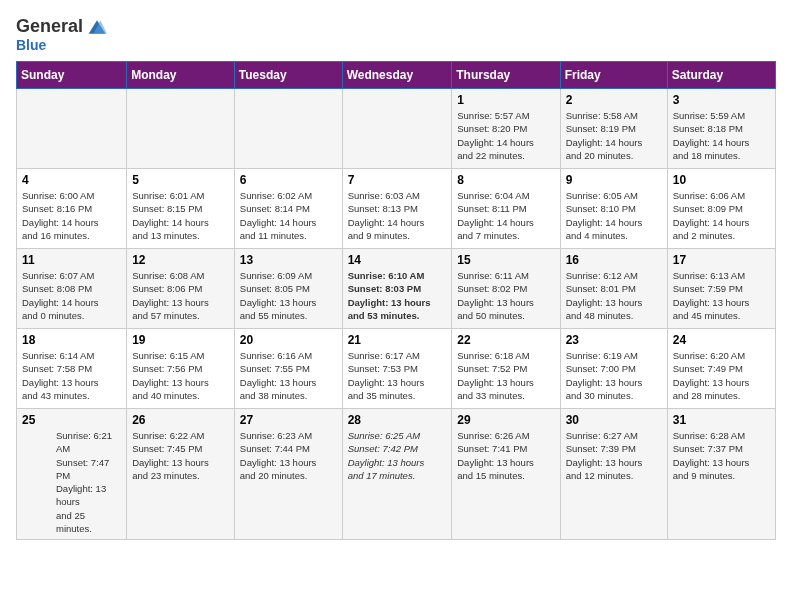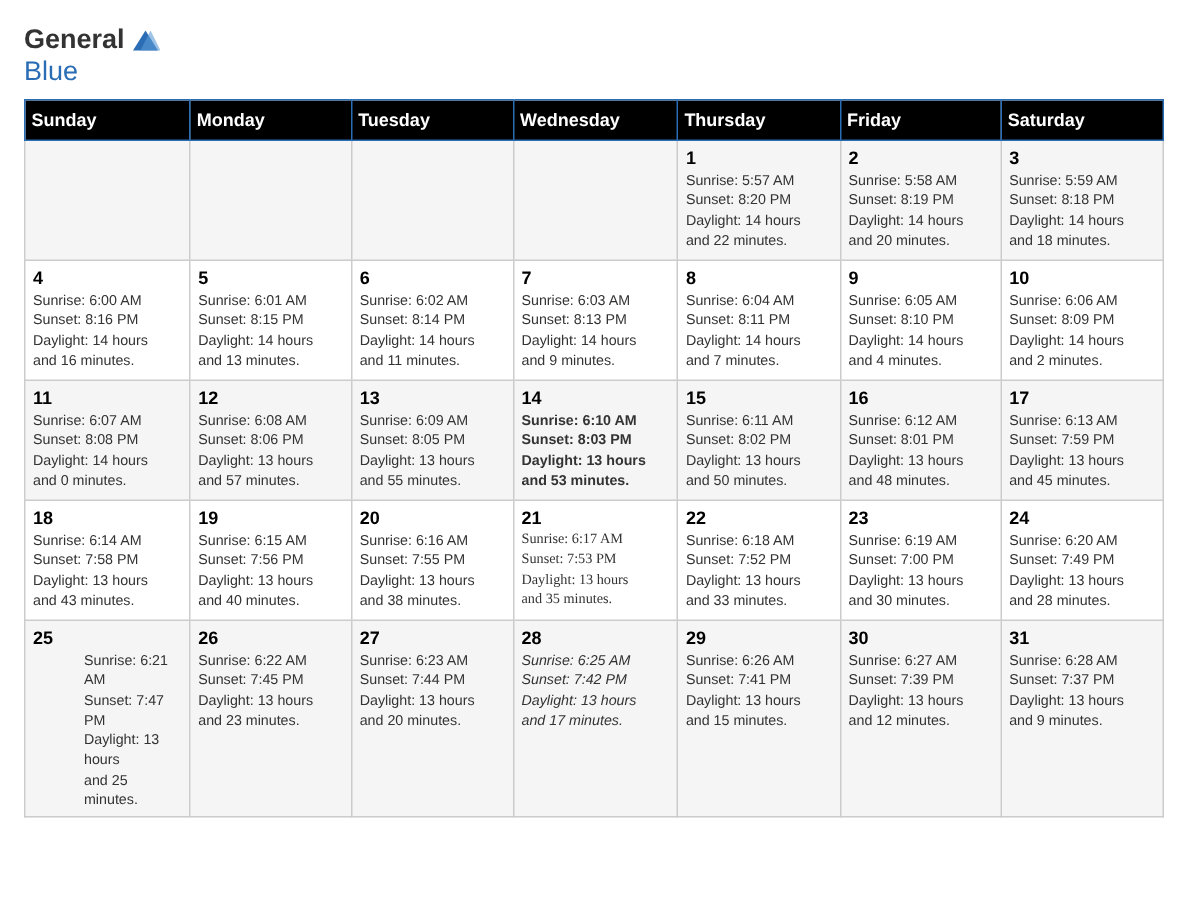--- a/index.html
+++ b/index.html
@@ -26,22 +26,22 @@
       display: flex;
       align-items: center;
       gap: 2px;
     }
     .logo-general {
       font-size: 18px;
       font-weight: bold;
       color: #333;
     }
     .logo-blue {
-      font-size: 18px;
-      font-weight: normal;
+      font-size: 14px;
+      font-weight: bold;
       color: #2a6db5;
     }
     .logo-icon {
       width: 20px;
       height: 20px;
       margin-left: 2px;
     }
     .title-block {
       text-align: right;
     }
@@ -53,21 +53,21 @@
     .location {
       font-size: 14px;
       color: #333;
     }
     table {
       width: 100%;
       border-collapse: collapse;
       font-size: 10px;
     }
     thead th {
-      background-color: #000000;
+      background-color: #701a75;
       color: #fff;
       padding: 6px 4px;
       text-align: left;
       font-size: 12px;
       font-weight: bold;
       border: 1px solid #2a6db5;
     }
     tbody td {
       border: 1px solid #ccc;
       vertical-align: top;
@@ -272,21 +272,21 @@
         </td>
         <td>
           <span class="day-number">20</span>
           <div class="day-info" style="white-space: pre-line;">Sunrise: 6:16 AM
 Sunset: 7:55 PM
 Daylight: 13 hours
 and 38 minutes.</div>
         </td>
         <td>
           <span class="day-number">21</span>
-          <div class="day-info" style="white-space: pre-line; font-family: Liberation Serif, serif;">Sunrise: 6:17 AM
+          <div class="day-info" style="white-space: pre-line;">Sunrise: 6:17 AM
 Sunset: 7:53 PM
 Daylight: 13 hours
 and 35 minutes.</div>
         </td>
         <td>
           <span class="day-number">22</span>
           <div class="day-info" style="white-space: pre-line;">Sunrise: 6:18 AM
 Sunset: 7:52 PM
 Daylight: 13 hours
 and 33 minutes.</div>

